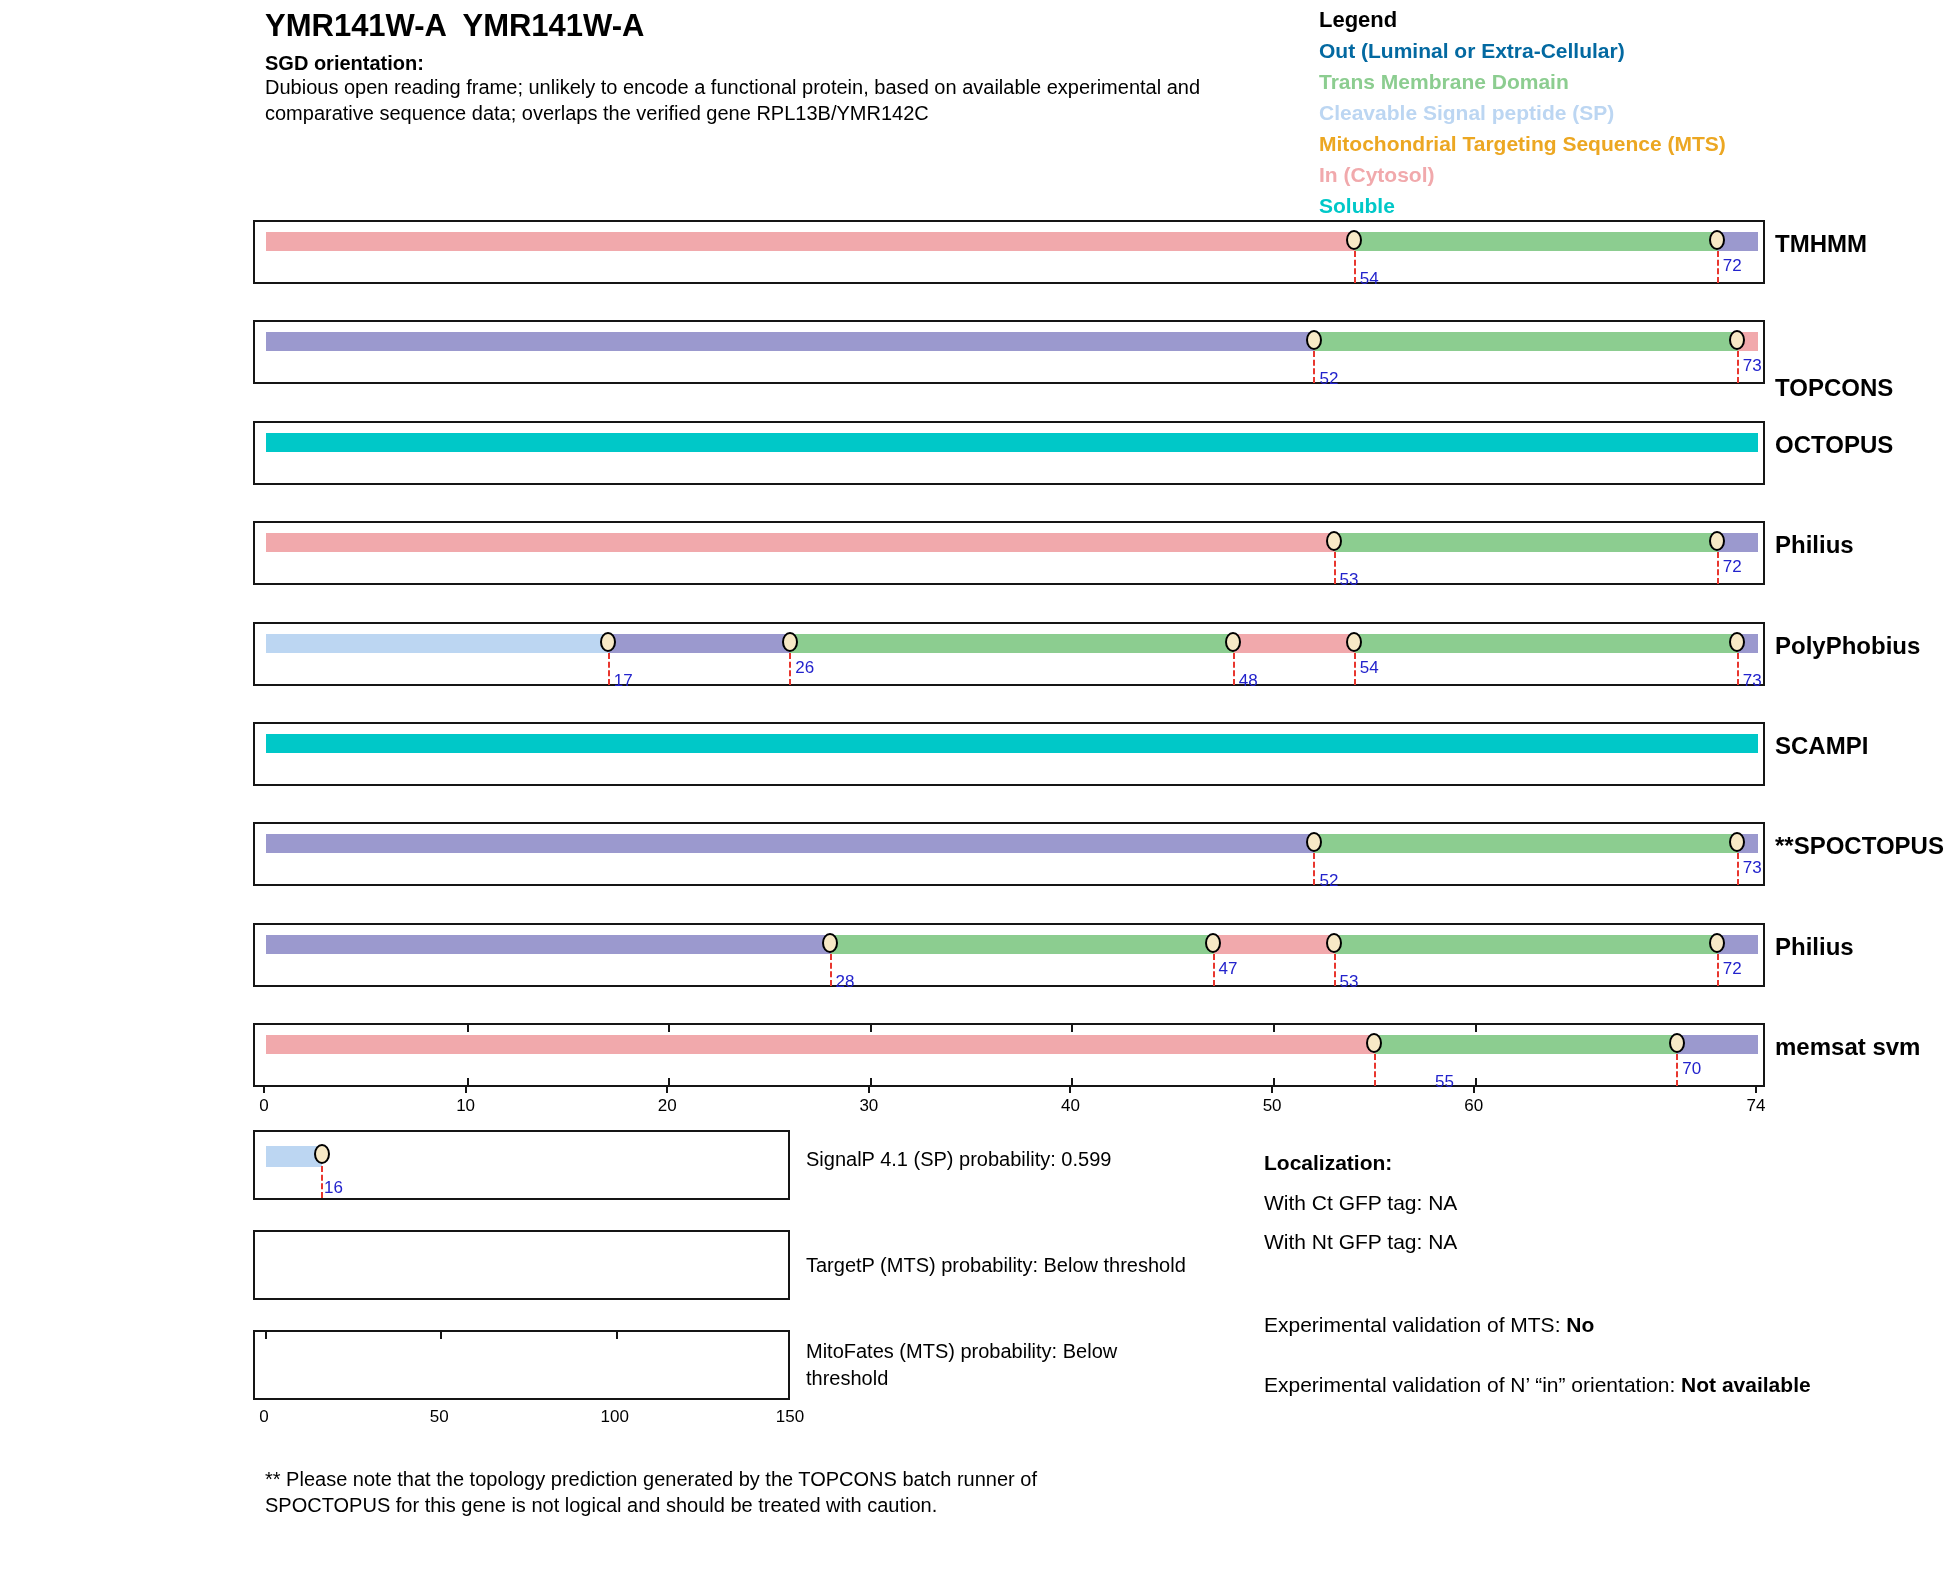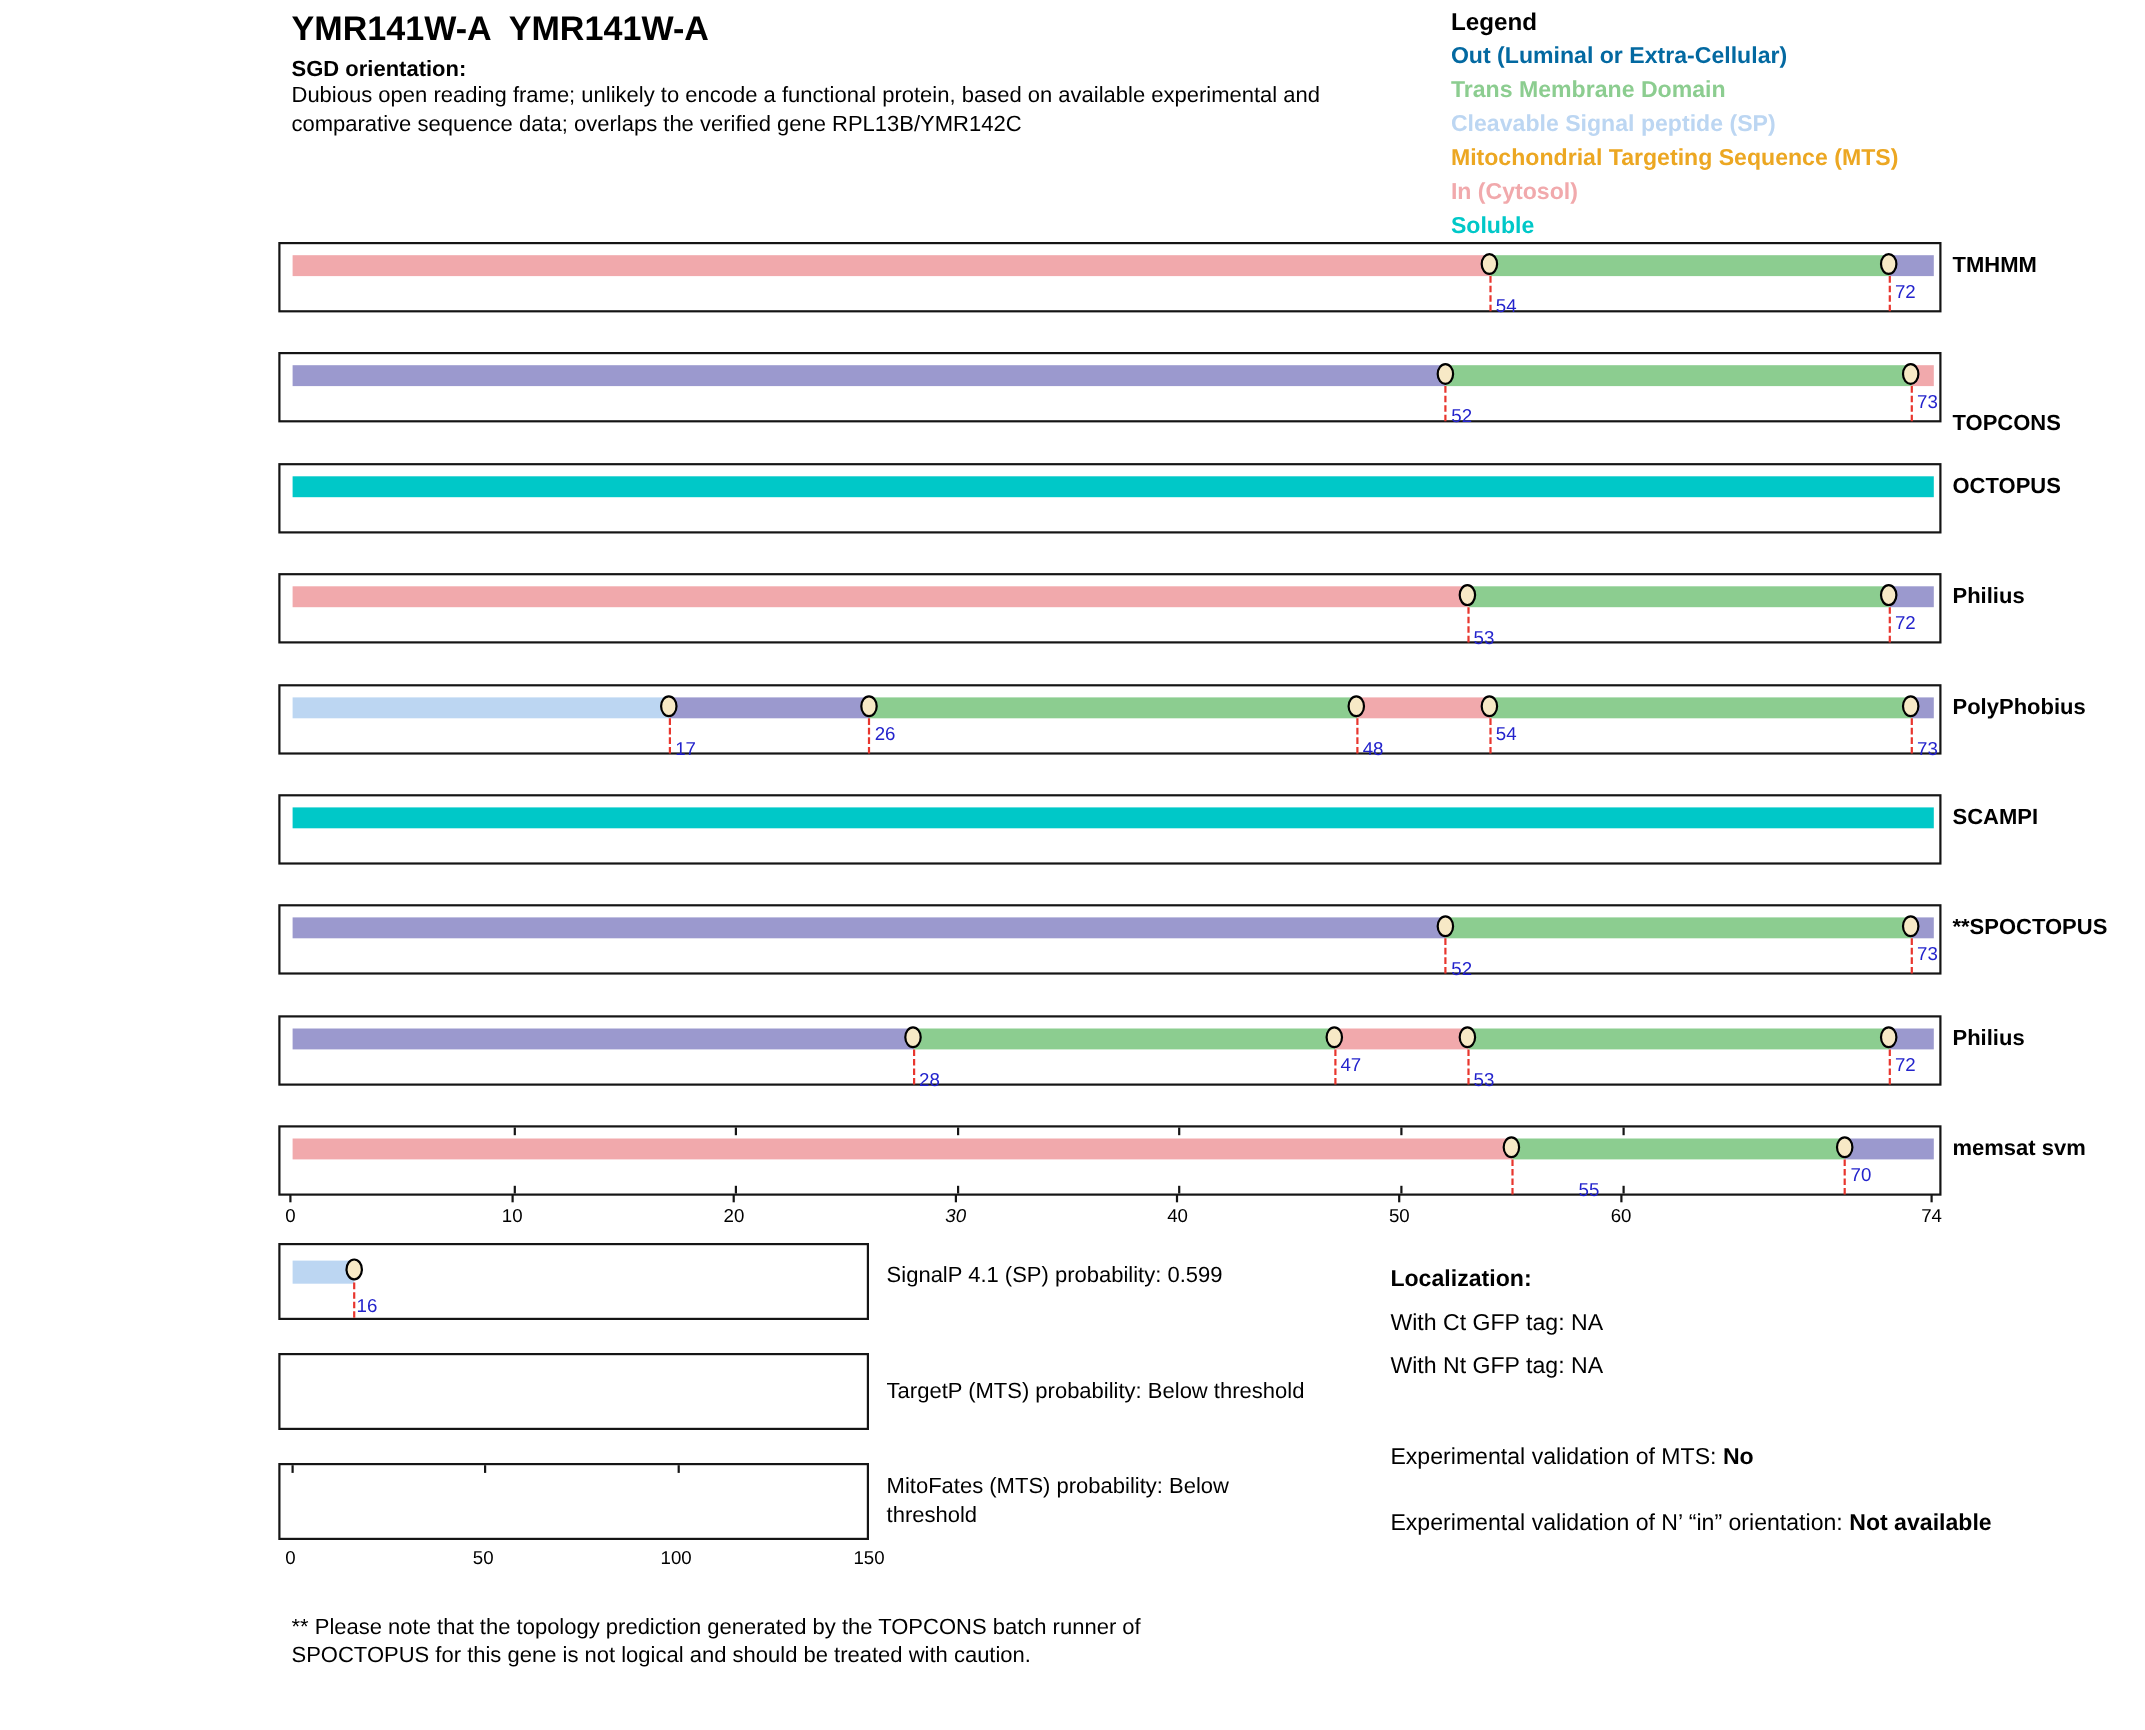--- a/index.html
+++ b/index.html
@@ -15,21 +15,21 @@
   #legend { position:absolute; left:1319px; top:5px; }
   #legend-title { font-size:22px; font-weight:bold; line-height:30px; }
   .legend-item { font-size:21px; font-weight:bold; line-height:31px; white-space:nowrap; }
 
   
   .track-box { position:absolute; left:253px; width:1512px; height:64px; border:2px solid #151515; box-sizing:border-box; background:#fff; }
   .seg    { position:absolute; top:10px; height:19px; }
   .marker { position:absolute; top:8px; width:12px; height:16px; border:2.5px solid #000; border-radius:50%; background:#F7E9C6; box-sizing:content-box; }
   .mline  { position:absolute; top:29px; height:32px; width:0; border-left:2px dashed #E8362E; }
   .blab   { position:absolute; color:#2323CC; font-size:17px; white-space:nowrap; }
-  .tname  { position:absolute; left:1775px; font-size:20px; font-weight:bold; white-space:nowrap; }
+  .tname  { position:absolute; left:1775px; font-size:24px; font-weight:bold; white-space:nowrap; }
   .tick-in { position:absolute; width:2px; height:7px; background:#151515; }
   .axis-tick { position:absolute; width:2px; height:7px; background:#151515; }
   .axis-lab { position:absolute; font-size:17px; transform:translateX(-50%); white-space:nowrap; }
 
   
   .panel-box { position:absolute; left:253px; width:537px; height:70px; border:2px solid #151515; box-sizing:border-box; background:#fff; }
   .panel-label { position:absolute; left:806px; font-size:20px; line-height:1.35; width:520px; }
   .panel-label.wrap { width:350px; }
 
   
@@ -187,21 +187,21 @@
       <div class="tname" style="top: 1033px;">memsat svm</div>
     </div>
   <div id="main-axis">
       <div class="axis-tick" style="left: 263px; top: 1086px;"></div>
       <div class="axis-lab" style="left: 264px; top: 1096px;">0</div>
       <div class="axis-tick" style="left: 464.622px; top: 1086px;"></div>
       <div class="axis-lab" style="left: 465.622px; top: 1096px;">10</div>
       <div class="axis-tick" style="left: 666.243px; top: 1086px;"></div>
       <div class="axis-lab" style="left: 667.243px; top: 1096px;">20</div>
       <div class="axis-tick" style="left: 867.865px; top: 1086px;"></div>
-      <div class="axis-lab" style="left: 868.865px; top: 1096px; font-style: italic;">30</div>
+      <div class="axis-lab" style="left: 868.865px; top: 1096px;">30</div>
       <div class="axis-tick" style="left: 1069.49px; top: 1086px;"></div>
       <div class="axis-lab" style="left: 1070.49px; top: 1096px;">40</div>
       <div class="axis-tick" style="left: 1271.11px; top: 1086px;"></div>
       <div class="axis-lab" style="left: 1272.11px; top: 1096px;">50</div>
       <div class="axis-tick" style="left: 1472.73px; top: 1086px;"></div>
       <div class="axis-lab" style="left: 1473.73px; top: 1096px;">60</div>
       <div class="axis-tick" style="left: 1755px; top: 1086px;"></div>
       <div class="axis-lab" style="left: 1756px; top: 1096px;">74</div>
     </div>
   <div id="panels">

